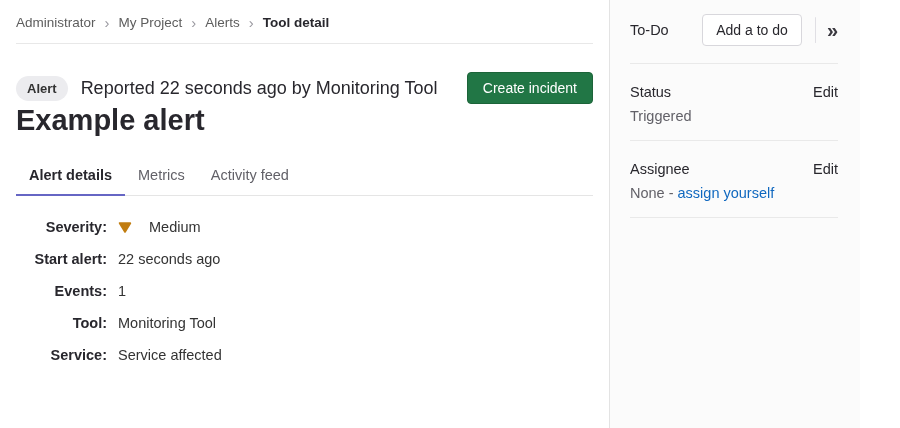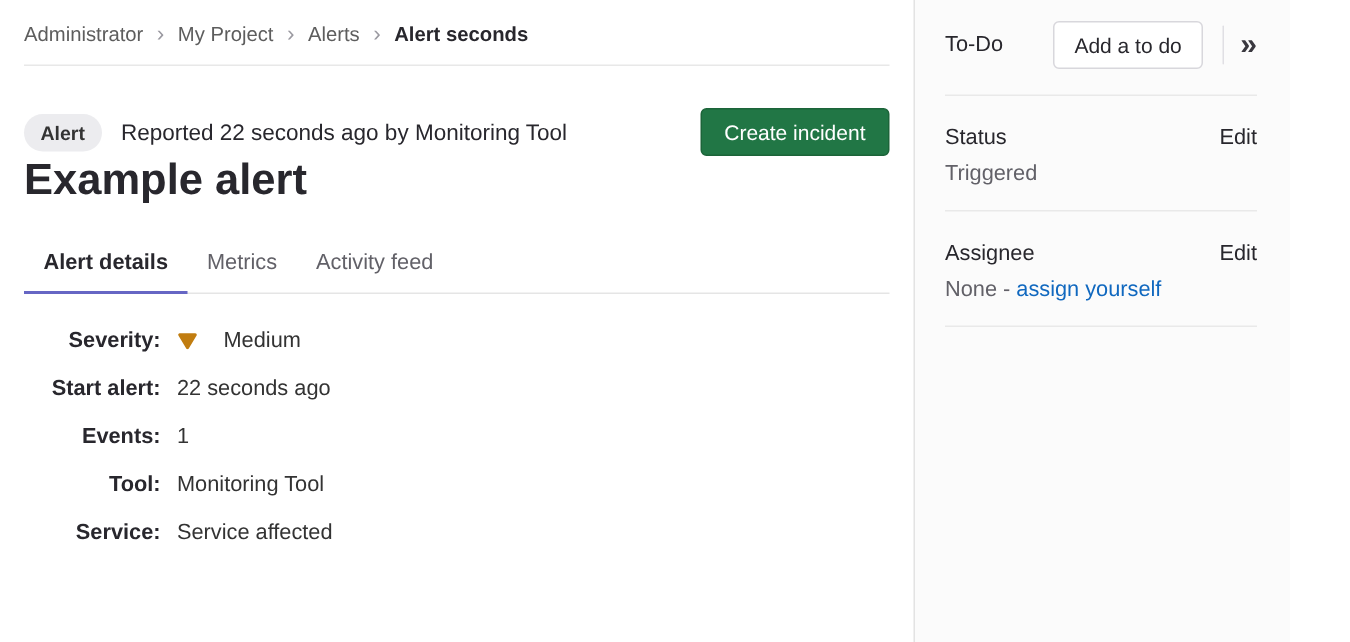--- a/index.html
+++ b/index.html
@@ -25,21 +25,21 @@
   .breadcrumb .sep { color: #9a99a0; font-size: 15px; line-height: 1; }
   .breadcrumb .current { color: #28272d; font-weight: 700; }
 
   .alert-row { display: flex; align-items: center; margin-top: 28px; height: 32px; }
   .badge {
     background: #ececef; color: #333;
     font-size: 13px; font-weight: 700;
     padding: 5px 11px; border-radius: 13px;
     flex: 0 0 auto;
   }
-  .reported { margin-left: 13px; font-size: 15px; flex: 1; }
+  .reported { margin-left: 13px; font-size: 18px; flex: 1; }
   .btn-green {
     background: #217645; color: #fff;
     border: 1px solid #1c6439; border-radius: 4px;
     font-family: inherit; font-size: 14px;
     padding: 7px 15px; cursor: pointer;
   }
 
   h1.page-title { font-size: 29px; line-height: 32px; font-weight: 700; }
 
   .tabs { display: flex; margin-top: 22px; border-bottom: 1px solid #e5e5e5; }
@@ -108,21 +108,21 @@
 
   <main class="main">
 
     <nav class="breadcrumb">
       <a>Administrator</a>
       <span class="sep">›</span>
       <a>My Project</a>
       <span class="sep">›</span>
       <a>Alerts</a>
       <span class="sep">›</span>
-      <span class="current">Alert seconds</span>
+      <span class="current">Tool detail</span>
     </nav>
 
     <div class="alert-row">
       <span class="badge">Alert</span>
       <span class="reported">Reported 22 seconds ago by Monitoring Tool</span>
       <button class="btn-green">Create incident</button>
     </div>
 
     <h1 class="page-title">Example alert</h1>
 

